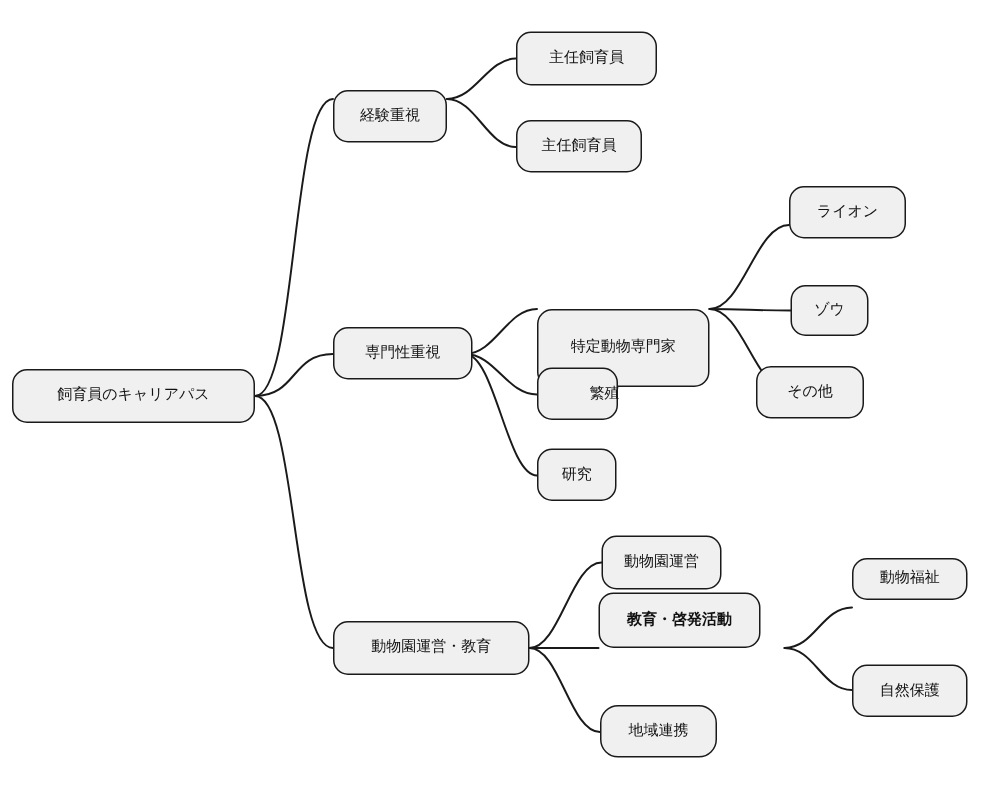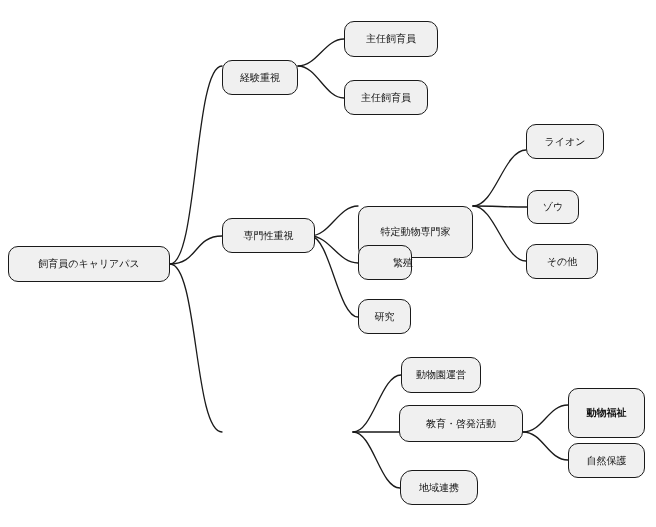--- a/index.html
+++ b/index.html
@@ -40,27 +40,27 @@
   }
   
   .n-root   {left:8px;   top:246px; width:162px; height:36px;}
   .n-keiken {left:222px; top:48px;  width:76px;  height:35px;margin-top:12px;}
   .n-shunin {left:344px; top:21px;  width:94px;  height:36px;}
   .n-kacho  {left:344px; top:80px;  width:84px;  height:35px;}
   .n-senmon {left:222px; top:218px; width:93px;  height:35px;}
   .n-tokutei{left:358px; top:188px; width:115px; height:52px;margin-top:18px;}
   .n-lion   {left:526px; top:124px; width:78px;  height:35px;}
   .n-zou    {left:527px; top:190px; width:52px;  height:34px;}
-  .n-sonota {left:526px; top:244px; width:72px;  height:35px;}
+  .n-sonota {left:504px; top:244px; width:72px;  height:35px;}
   .n-hanshoku{left:358px;top:245px; width:54px;  height:35px;padding-left:36px;}
   .n-kenkyu {left:358px; top:299px; width:53px;  height:35px;}
   .n-unei   {left:222px; top:414px; width:131px; height:36px;}
   .n-uneikanri{left:401px;top:357px;width:80px;  height:36px;}
-  .n-kyoiku {left:399px; top:405px; width:124px; height:37px;}
-  .n-fukushi{left:568px; top:388px; width:77px;  height:50px;font-weight:bold;}
+  .n-kyoiku {left:399px; top:395px; width:108px; height:37px;font-weight:bold;}
+  .n-fukushi{left:568px; top:372px; width:77px;  height:28px;}
   .n-shizen {left:568px; top:443px; width:77px;  height:35px;text-align:center;}
   .n-chiiki {left:400px; top:470px; width:78px;  height:35px;border-radius:12px;}
 </style>
 </head>
 <body>
 
 <div class="canvas">
 
   <svg class="edges" viewBox="0 0 656 527" xmlns="http://www.w3.org/2000/svg">
     <path d="M 170,264 C 198,264 194,66 222,66"></path>
@@ -88,19 +88,20 @@
   <div class="node n-kacho">主任飼育員</div>
 
   <div class="node n-senmon">専門性重視</div>
   <div class="node n-tokutei">特定動物専門家</div>
   <div class="node n-lion">ライオン</div>
   <div class="node n-zou">ゾウ</div>
   <div class="node n-sonota">その他</div>
   <div class="node n-hanshoku">繁殖</div>
   <div class="node n-kenkyu">研究</div>
 
+  <div class="node n-unei">動物園運営・教育</div>
   <div class="node n-uneikanri">動物園運営</div>
   <div class="node n-kyoiku">教育・啓発活動</div>
   <div class="node n-fukushi">動物福祉</div>
   <div class="node n-shizen">自然保護</div>
   <div class="node n-chiiki">地域連携</div>
 
 </div>
 
 </body></html>

